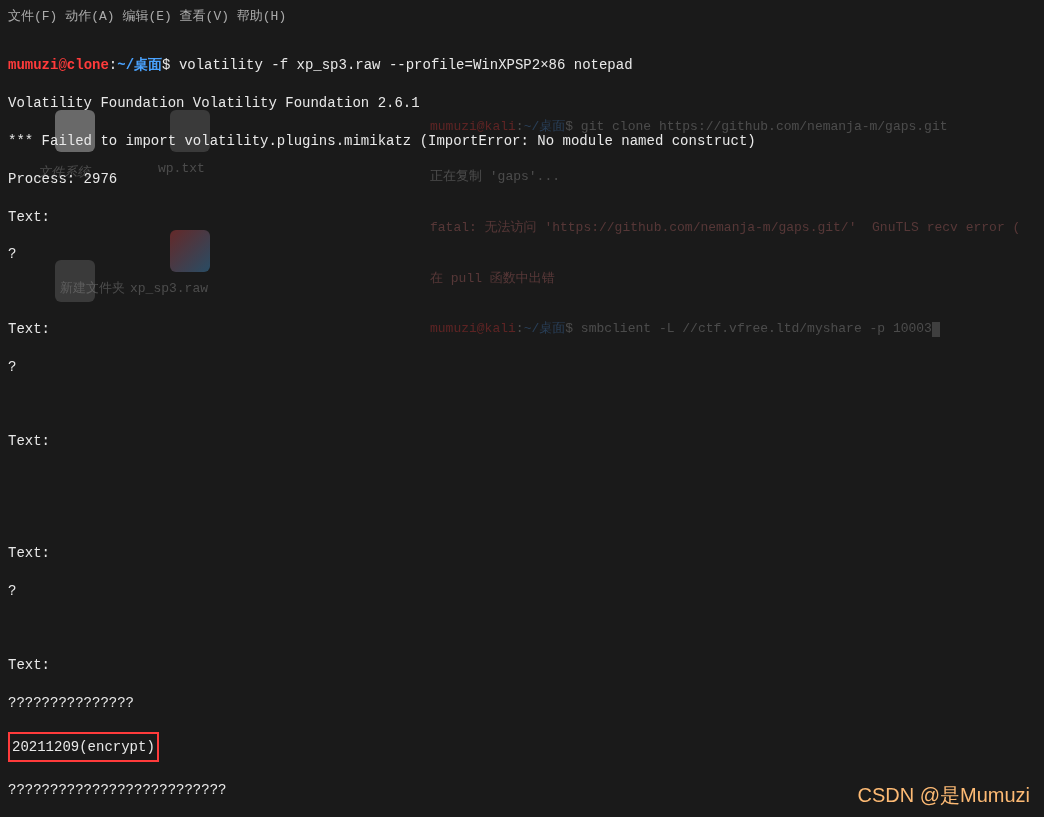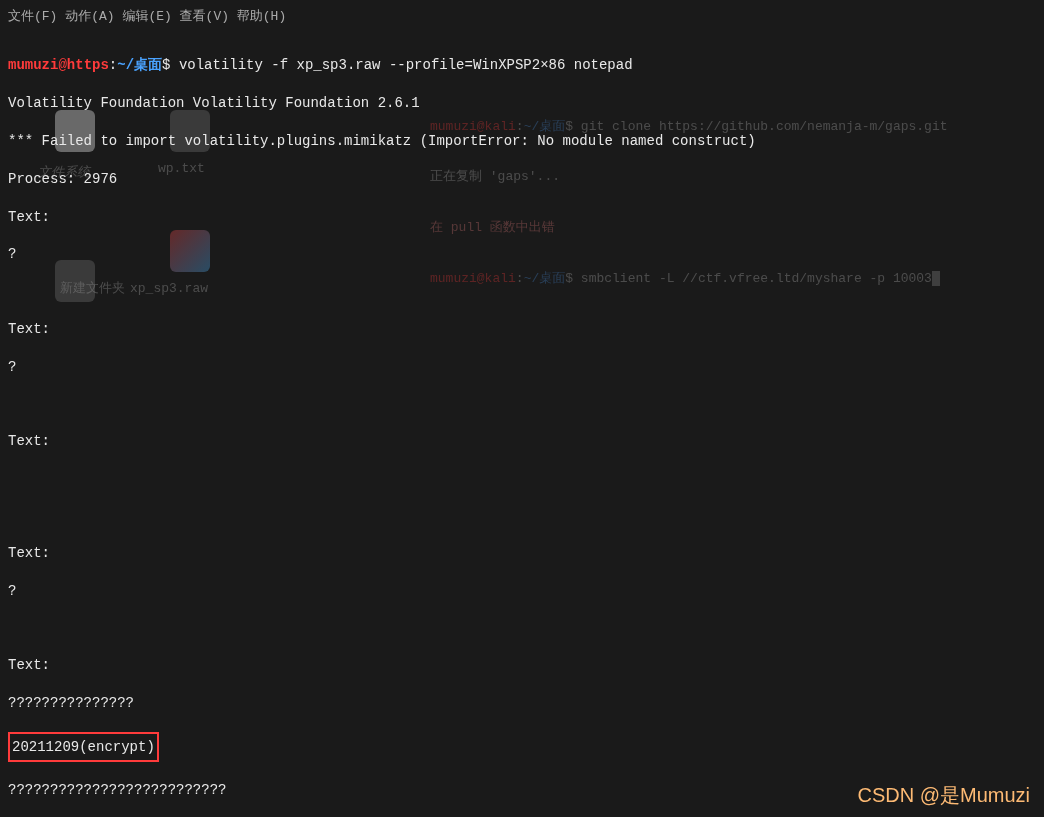--- a/index.html
+++ b/index.html
@@ -86,28 +86,29 @@
 <div class="ghost-box ghost-icon-grey" style="left:55px;  top:260px;"></div>
 <div class="ghost-box ghost-icon-color" style="left:170px; top:230px;"></div>
 <div class="ghost-bg" style="left:38px; top:164px;font-style:italic;">文件系统</div>
 <div class="ghost-bg" style="left:158px; top:160px;">wp.txt</div>
 <div class="ghost-bg" style="left:60px; top:280px;">新建文件夹</div>
 <div class="ghost-bg" style="left:130px; top:280px;">xp_sp3.raw</div>
 
 <div class="ghost-bg" style="left:430px; top:85px; white-space:pre; line-height:1.3;">
   <div><span class="ghost-user">mumuzi@kali</span>:<span class="ghost-path">~/桌面</span>$<span> git clone https://github.com/nemanja-m/gaps.git</span></div>
   <div>正在复制 'gaps'...</div>
+  <div style="color:#a05a5a;">fatal: 无法访问 'https://github.com/nemanja-m/gaps.git/'  GnuTLS recv error (</div>
   <div style="color:#a05a5a;">在 pull 函数中出错</div>
   <div><span class="ghost-user">mumuzi@kali</span>:<span class="ghost-path">~/桌面</span>$<span> smbclient -L //ctf.vfree.ltd/myshare -p 10003</span><span class="cursor-block" style="opacity:.4;"></span></div>
 </div>
 
 <div class="menu-remnant">文件(F)   动作(A)   编辑(E)   查看(V)   帮助(H)</div>
 
 <div class="terminal">
-<div class="line"><span class="prompt-user">mumuzi</span><span class="prompt-at">@</span><span class="prompt-host">https</span><span class="prompt-colon">:</span><span class="prompt-path">~/桌面</span><span class="prompt-dollar">$ </span><span class="cmd">volatility -f xp_sp3.raw --profile=WinXPSP2×86 notepad</span></div>
+<div class="line"><span class="prompt-user">mumuzi</span><span class="prompt-at">@</span><span class="prompt-host">clone</span><span class="prompt-colon">:</span><span class="prompt-path">~/桌面</span><span class="prompt-dollar">$ </span><span class="cmd">volatility -f xp_sp3.raw --profile=WinXPSP2×86 notepad</span></div>
 <div class="line">Volatility Foundation Volatility Foundation 2.6.1</div>
 <div class="line">*** Failed to import volatility.plugins.mimikatz (ImportError: No module named construct)</div>
 <div class="line">Process: 2976</div>
 <div class="line">Text:</div>
 <div class="line">?</div>
 <div class="line"></div>
 <div class="line">Text:</div>
 <div class="line">?</div>
 <div class="line"></div>
 <div class="line">Text:</div>

